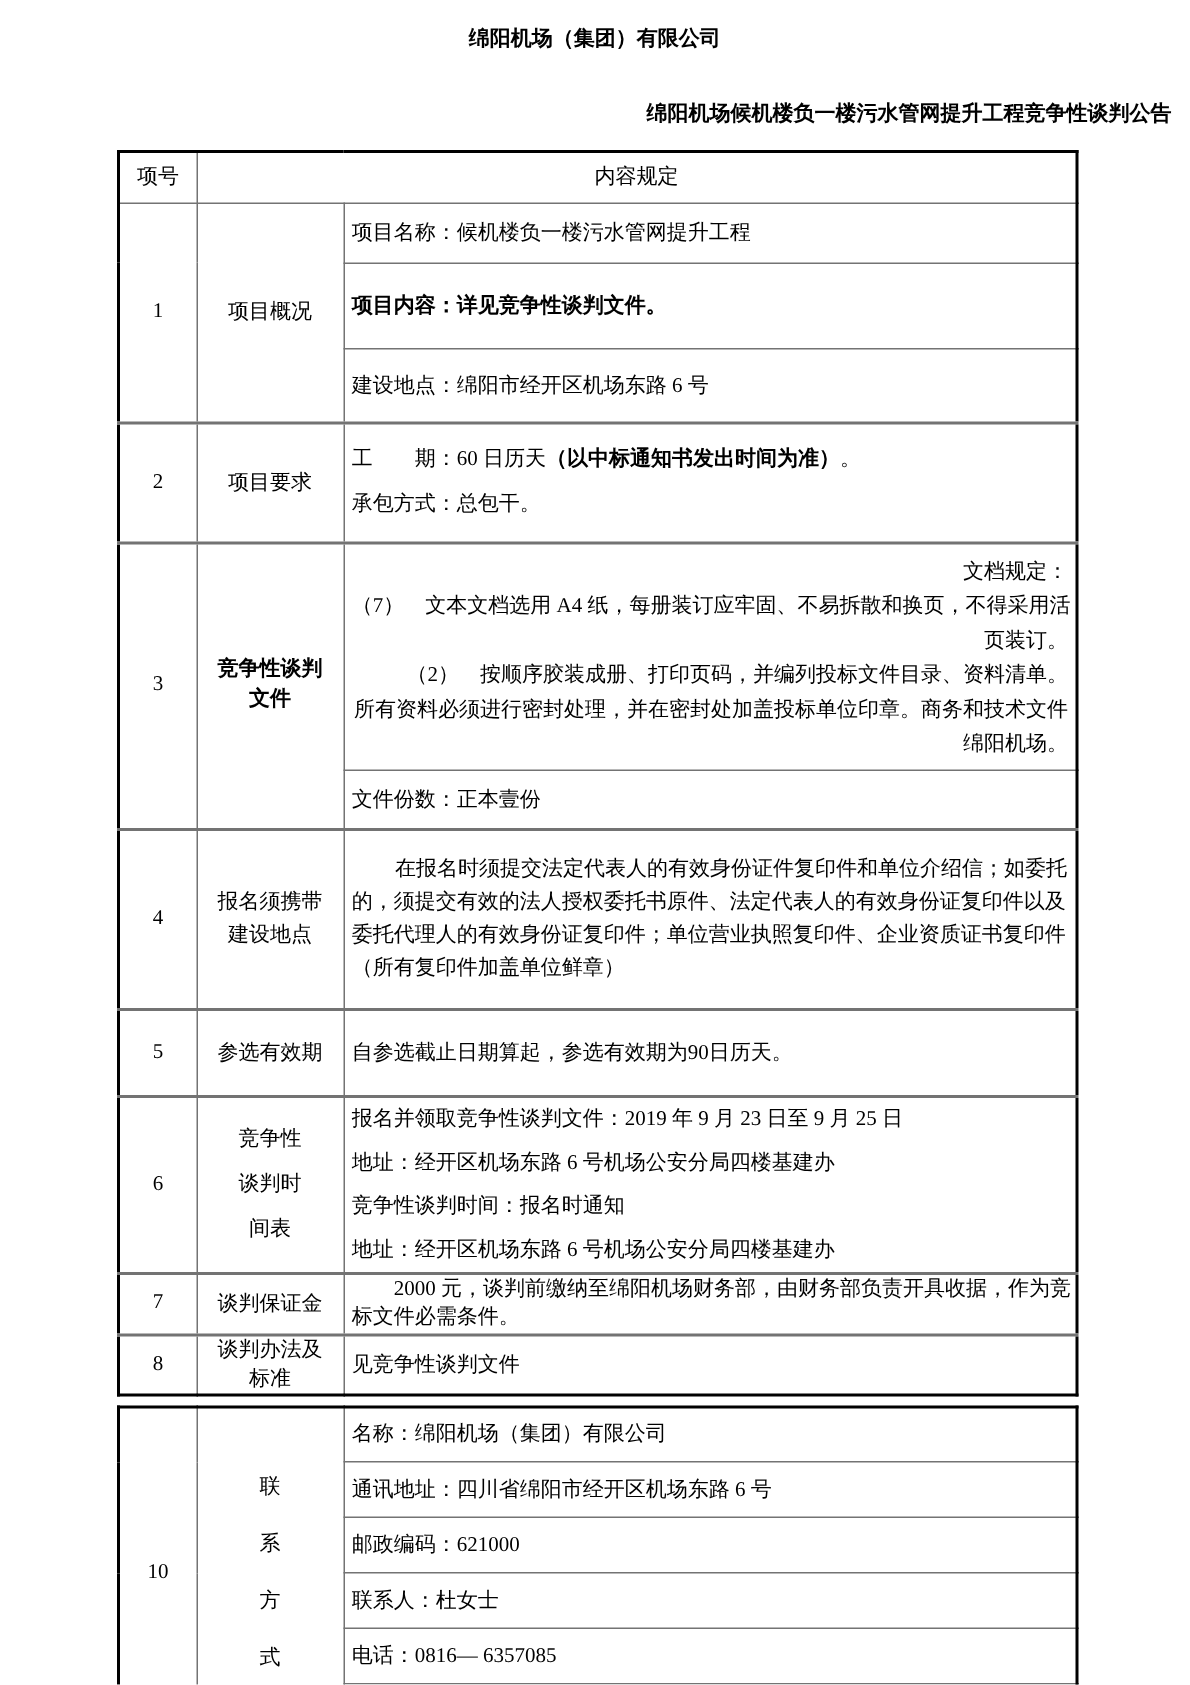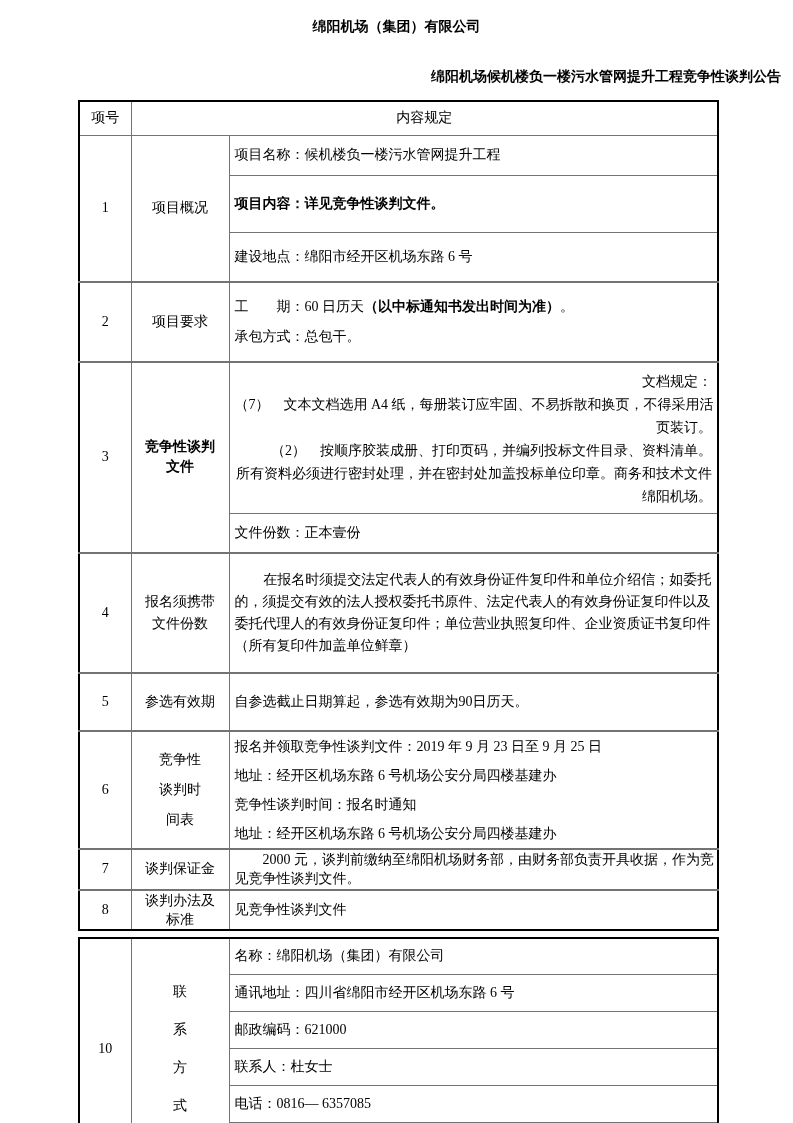--- a/index.html
+++ b/index.html
@@ -119,21 +119,21 @@
   <tr class="rh39">
     <td>
           <div class="line">文件份数：正本壹份</div>
         </td>
   </tr>
 
   <tr class="thick rh120">
     <td class="num">4</td>
     <td class="lbl">
       <div class="lh22">报名须携带</div>
-      <div class="lh22">文件份数</div>
+      <div class="lh22">建设地点</div>
     </td>
     <td>
       <div class="line lh22 ind2">在报名时须提交法定代表人的有效身份证件复印件和单位介绍信；如委托</div>
       <div class="line lh22">的，须提交有效的法人授权委托书原件、法定代表人的有效身份证复印件以及</div>
       <div class="line lh22">委托代理人的有效身份证复印件；单位营业执照复印件、企业资质证书复印件</div>
       <div class="line lh22">（所有复印件加盖单位鲜章）</div>
     </td>
   </tr>
 
   <tr class="thick rh58">
@@ -157,21 +157,21 @@
       <div class="line lh29">竞争性谈判时间：报名时通知</div>
       <div class="line lh29">地址：经开区机场东路 6 号机场公安分局四楼基建办</div>
     </td>
   </tr>
 
   <tr class="thick rh41">
     <td class="num">7</td>
     <td class="lbl">谈判保证金</td>
     <td>
       <div class="line lh19 ind2">2000 元，谈判前缴纳至绵阳机场财务部，由财务部负责开具收据，作为竞</div>
-      <div class="line lh19">见竞争性谈判文件。</div>
+      <div class="line lh19">标文件必需条件。</div>
     </td>
   </tr>
 
   <tr class="thick rh40">
     <td class="num">8</td>
     <td class="lbl">
       <div class="lh19">谈判办法及</div>
       <div class="lh19">标准</div>
     </td>
     <td>

